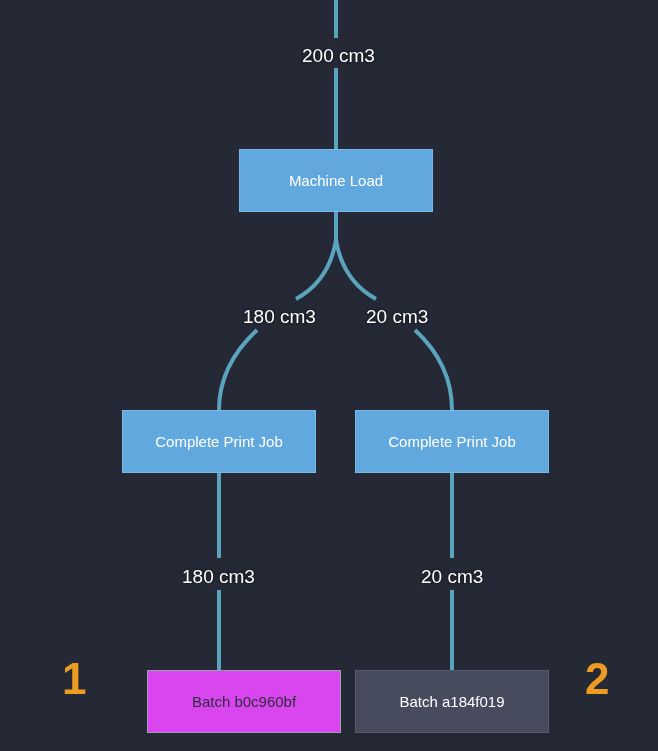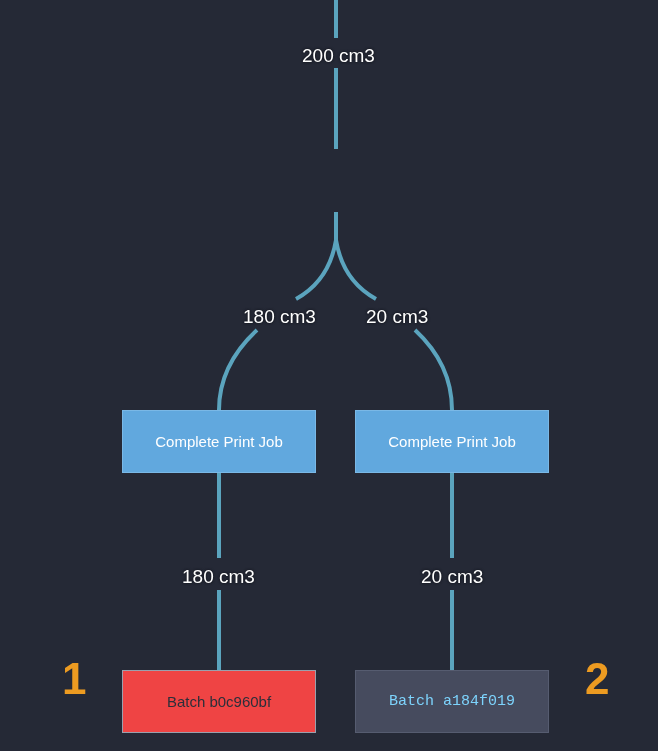--- a/index.html
+++ b/index.html
@@ -41,29 +41,29 @@
     text-align: center;
     font-size: 15px;
     line-height: 1.2;
   }
   .node.process {
     background: #61A8DE;
     color: #ffffff;
     border: 1px solid #7ab8e6;
   }
   .node.batch-selected {
-    background: #ef4444;
+    background: #d946ef;
     color: #2b2f3a;
     border: 1px solid #9aa0ad;
+    margin-left: 25px;
   }
   .node.batch-normal {
     background: #464B5E;
-    color: #7dd3fc;
+    color: #ffffff;
     border: 1px solid #565c70;
-    font-family: Liberation Mono, monospace;
   }
   .link-label {
     position: absolute;
     color: #ffffff;
     font-size: 19px;
     white-space: nowrap;
     text-shadow: 0 0 2px rgba(20,22,30,0.9), 0 0 3px rgba(20,22,30,0.8);
   }
   .annotation-number {
     position: absolute;
@@ -105,20 +105,23 @@
   <div class="link-label" style="left:302px; top:45px;">200 cm3</div>
 
   <div class="link-label" style="left:243px; top:306px;">180 cm3</div>
 
   <div class="link-label" style="left:366px; top:306px;">20 cm3</div>
 
   <div class="link-label" style="left:182px; top:566px;">180 cm3</div>
 
   <div class="link-label" style="left:421px; top:566px;">20 cm3</div>
 
+  <div class="node process" style="left:239px; top:149px; width:194px; height:63px;">
+    <span>Machine Load</span>
+  </div>
 
   <div class="node process" style="left:122px; top:410px; width:194px; height:63px;">
     <span>Complete Print Job</span>
   </div>
 
   <div class="node process" style="left:355px; top:410px; width:194px; height:63px;">
     <span>Complete Print Job</span>
   </div>
 
   <div class="node batch-selected" style="left:122px; top:670px; width:194px; height:63px;">

